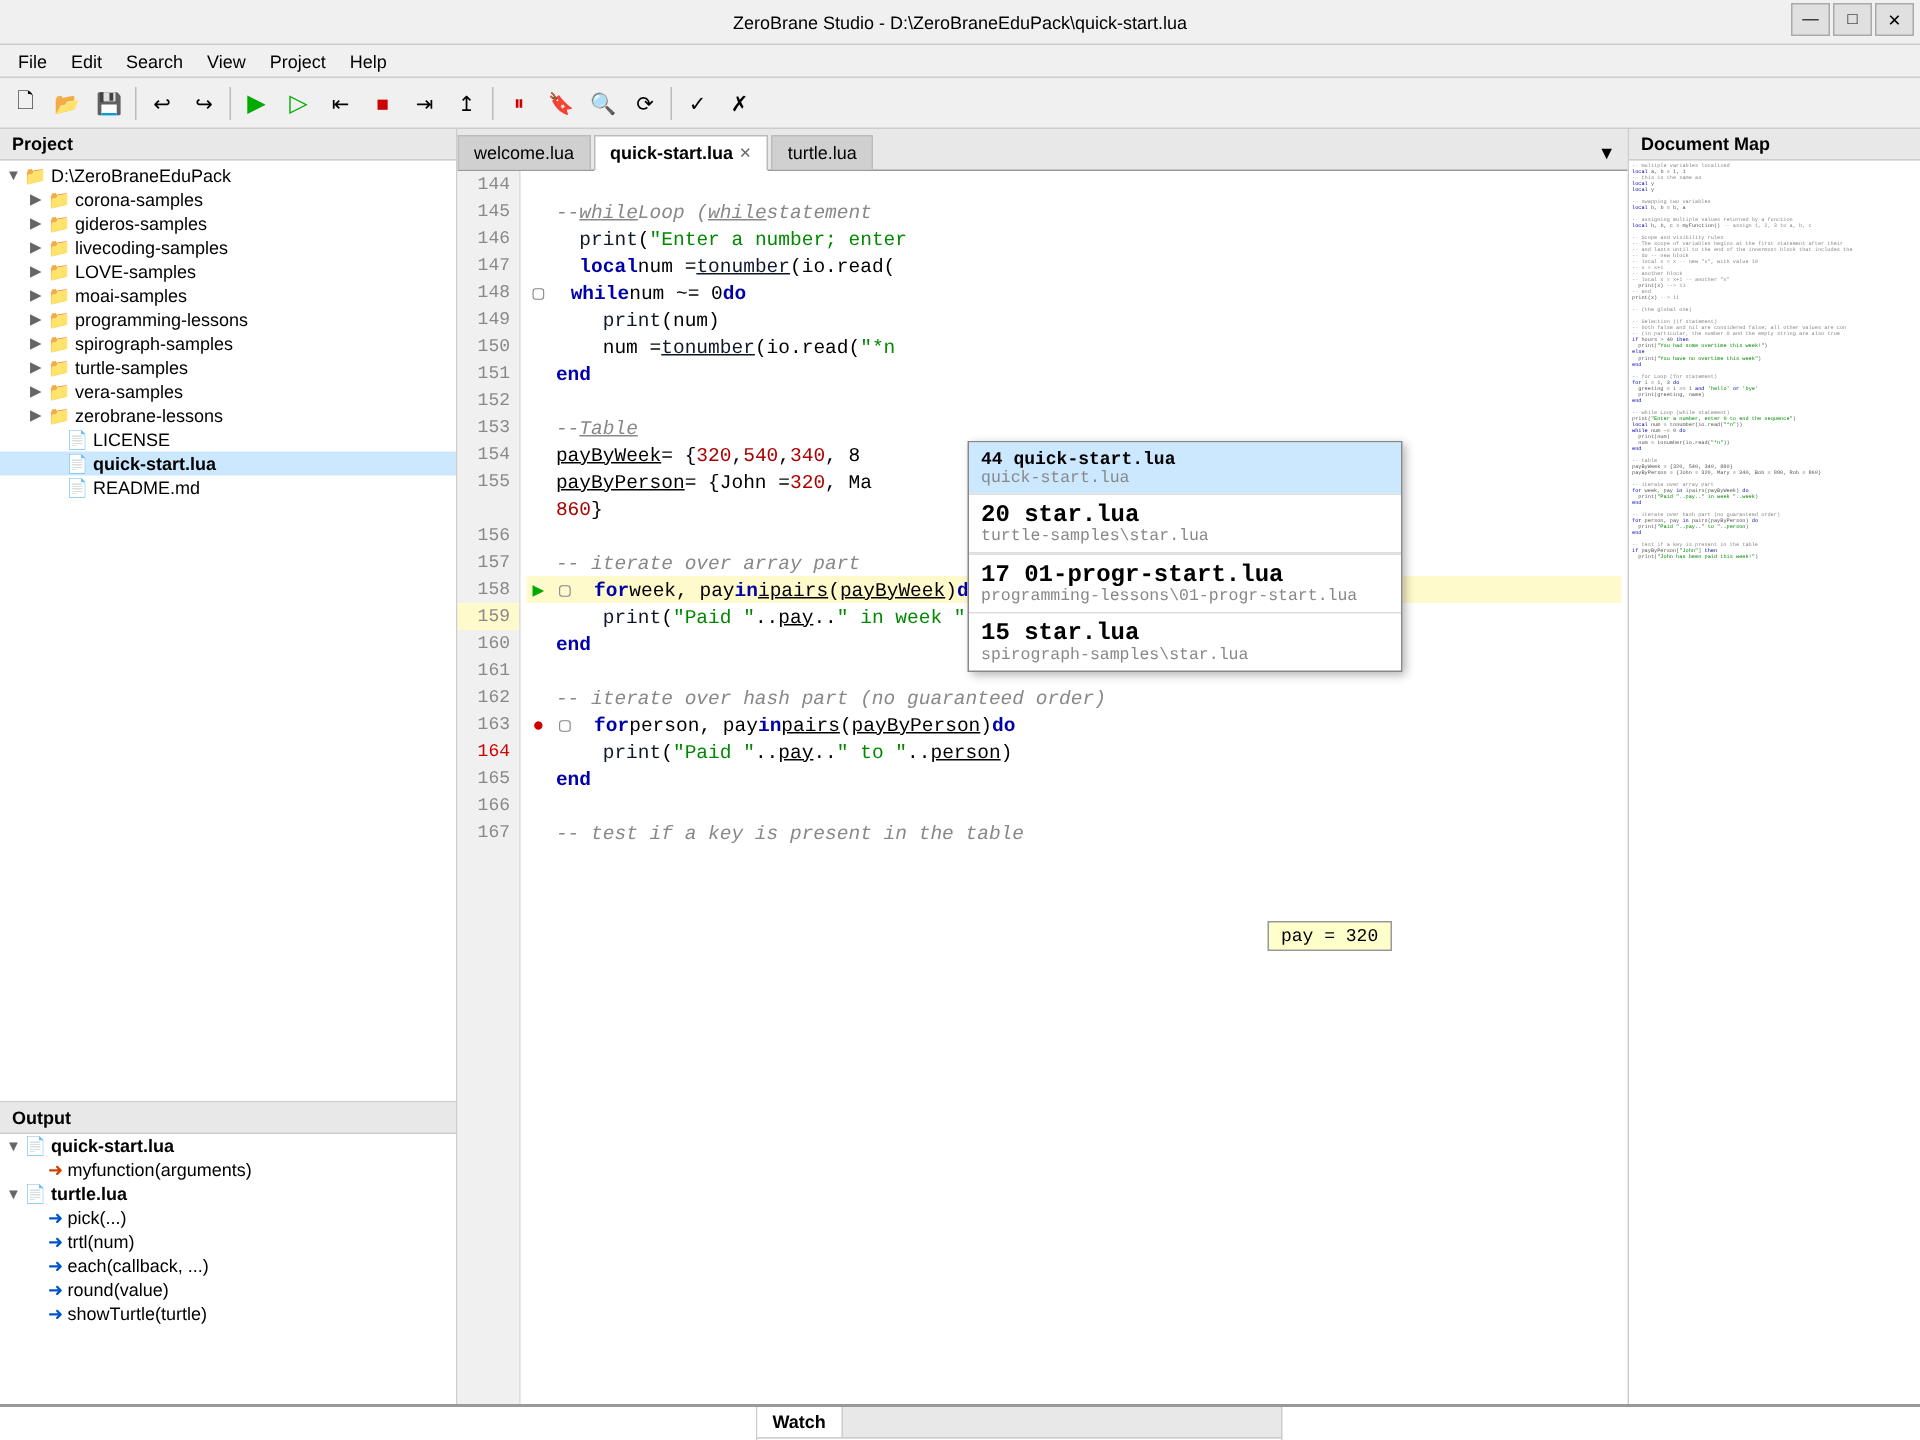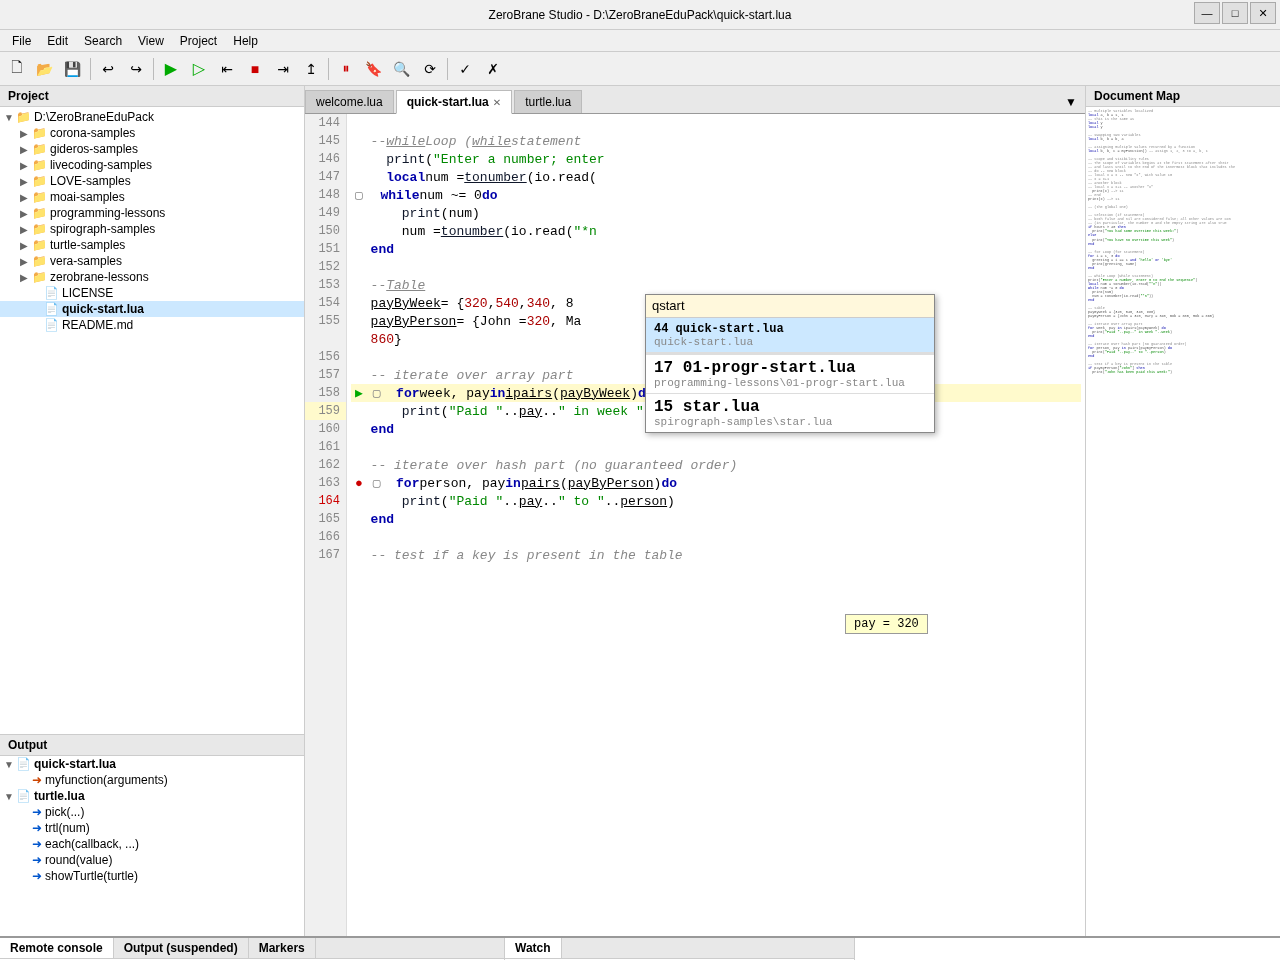--- a/index.html
+++ b/index.html
@@ -402,28 +402,29 @@
         </div>
 
         <div class="code-line">&nbsp;</div>
 
         <div class="code-line">
           &nbsp;&nbsp;<span class="comment">-- test if a key is present in the table</span>
         </div>
       </div>
 
       <div id="autocomplete">
-        <div class="ac-input">
-          <input type="text" value="qstart" style="">
-        </div>
         <div class="ac-item selected">
           <div style="font-size:12px; font-weight:bold;">44 quick-start.lua</div>
           <div class="filename">quick-start.lua</div>
         </div>
         <div style="border-top:1px solid #ddd;"></div>
+        <div class="ac-item">
+          <div style="font-size:16px; font-weight:bold;">20 star.lua</div>
+          <div class="filename">turtle-samples\star.lua</div>
+        </div>
         <div style="border-top:1px solid #ddd;"></div>
         <div style="border-top:1px solid #ddd;"></div>
         <div class="ac-item">
           <div style="font-size:16px; font-weight:bold;">17 01-progr-start.lua</div>
           <div class="filename">programming-lessons\01-progr-start.lua</div>
         </div>
         <div style="border-top:1px solid #ddd;"></div>
         <div class="ac-item">
           <div style="font-size:16px; font-weight:bold;">15 star.lua</div>
           <div class="filename">spirograph-samples\star.lua</div>
@@ -504,25 +505,20 @@
       <span style="color:#00a;">if</span> payByPerson[<span style="color:#080;">"John"</span>] <span style="color:#00a;">then</span><br>
       &nbsp;&nbsp;print(<span style="color:#080;">"John has been paid this week!"</span>)<br>
     </div>
   </div>
 
 </div>
 
 <div id="bottom">
 
   <div id="console-panel">
-    <div class="bottom-header">
-      <div class="bottom-tab active">Remote console</div>
-      <div class="bottom-tab">Output (suspended)</div>
-      <div class="bottom-tab">Markers</div>
-    </div>
     <div id="console-content">
       
       
       
       
       
       
       
       
       

